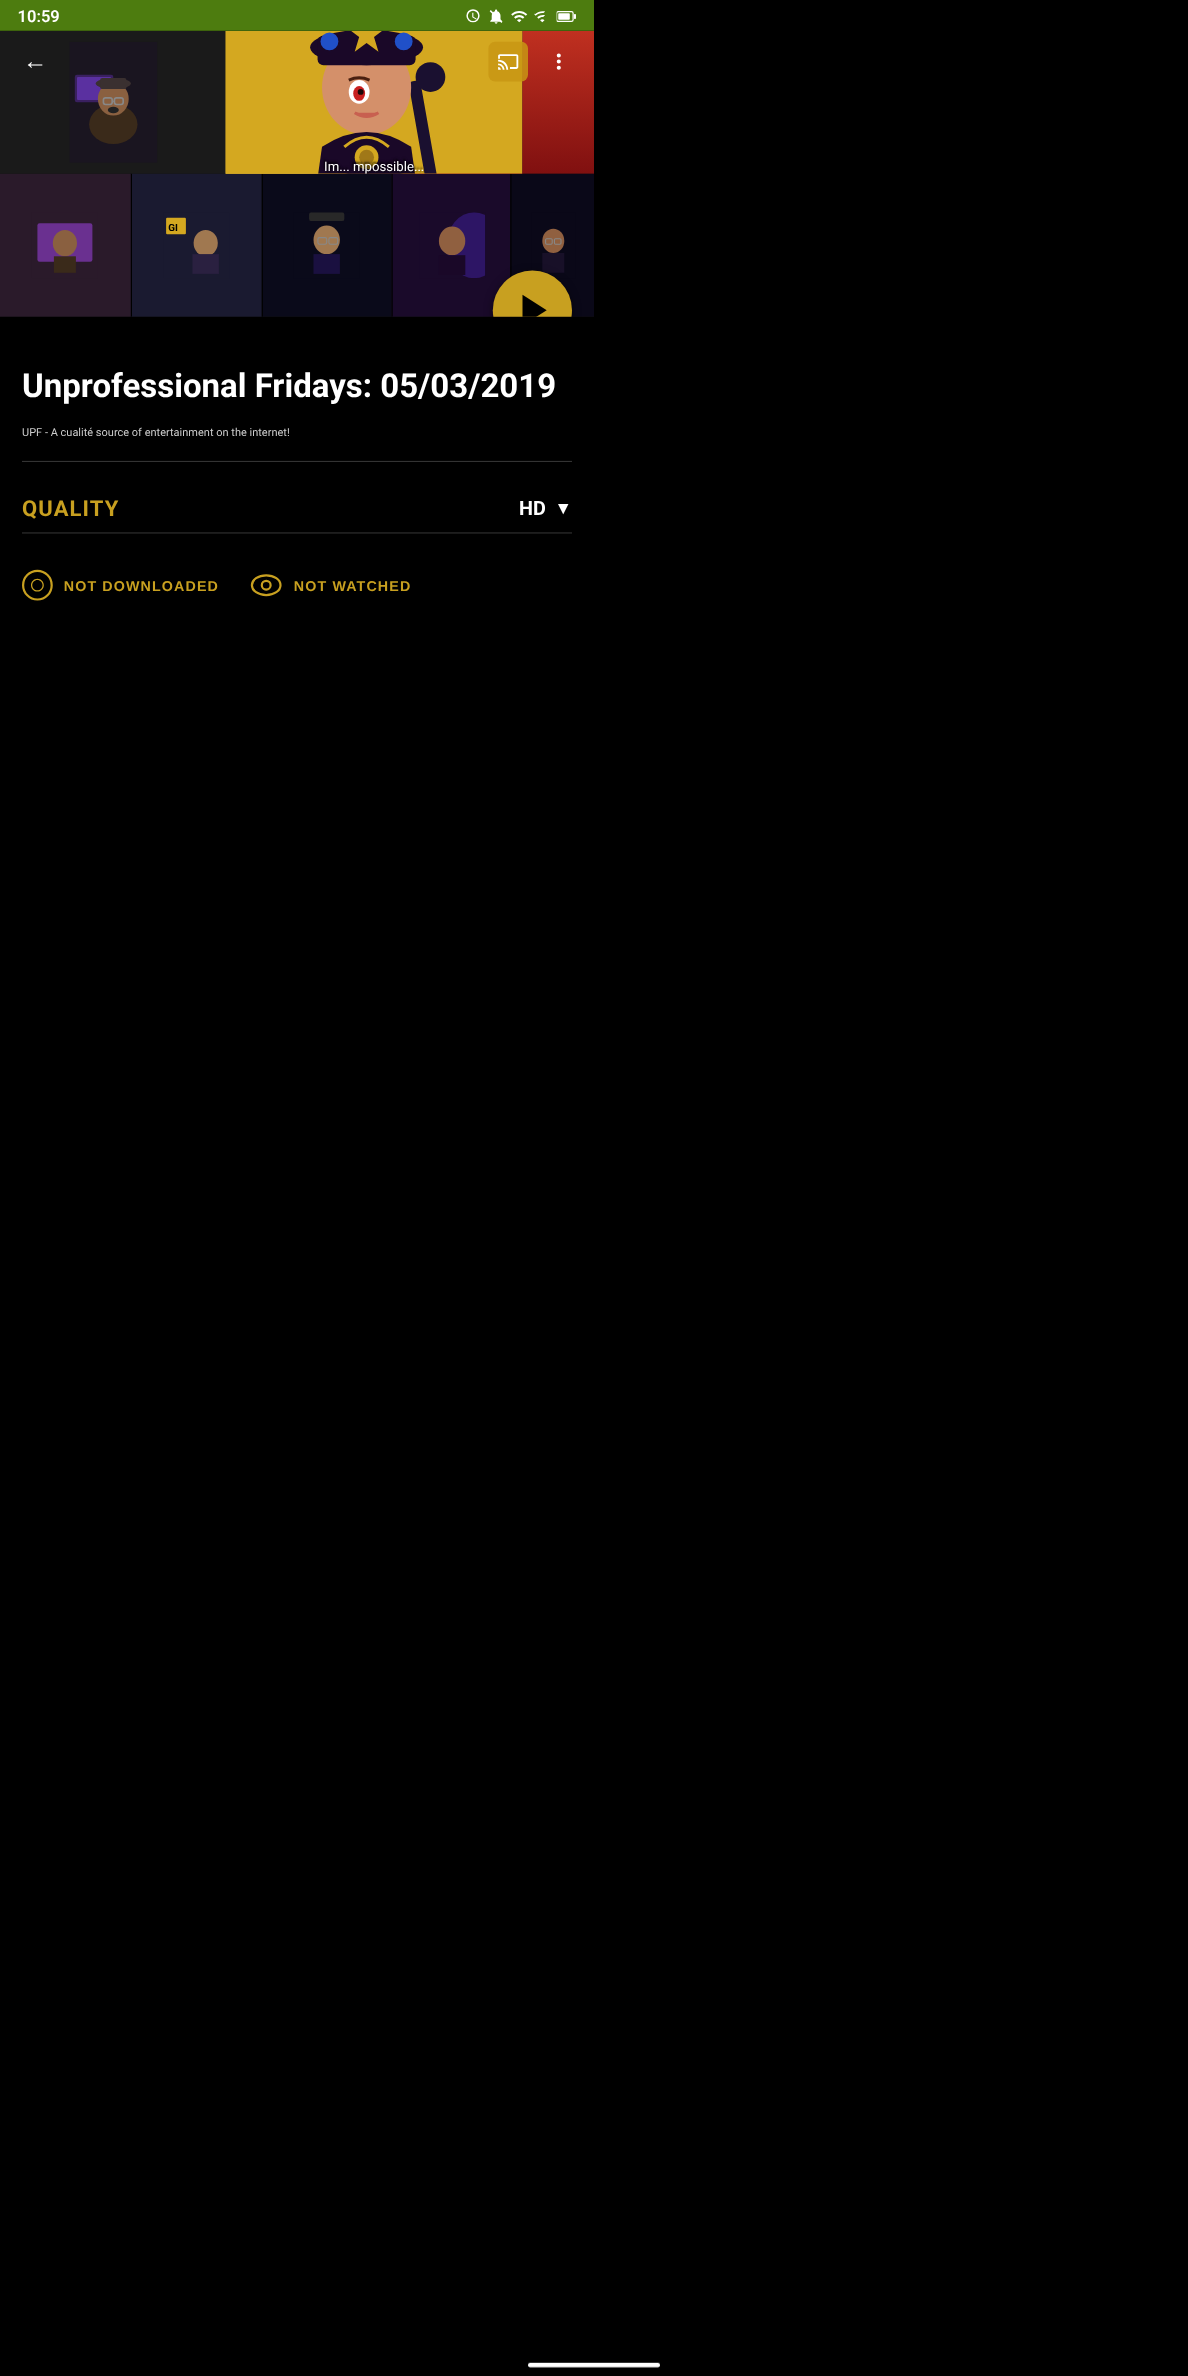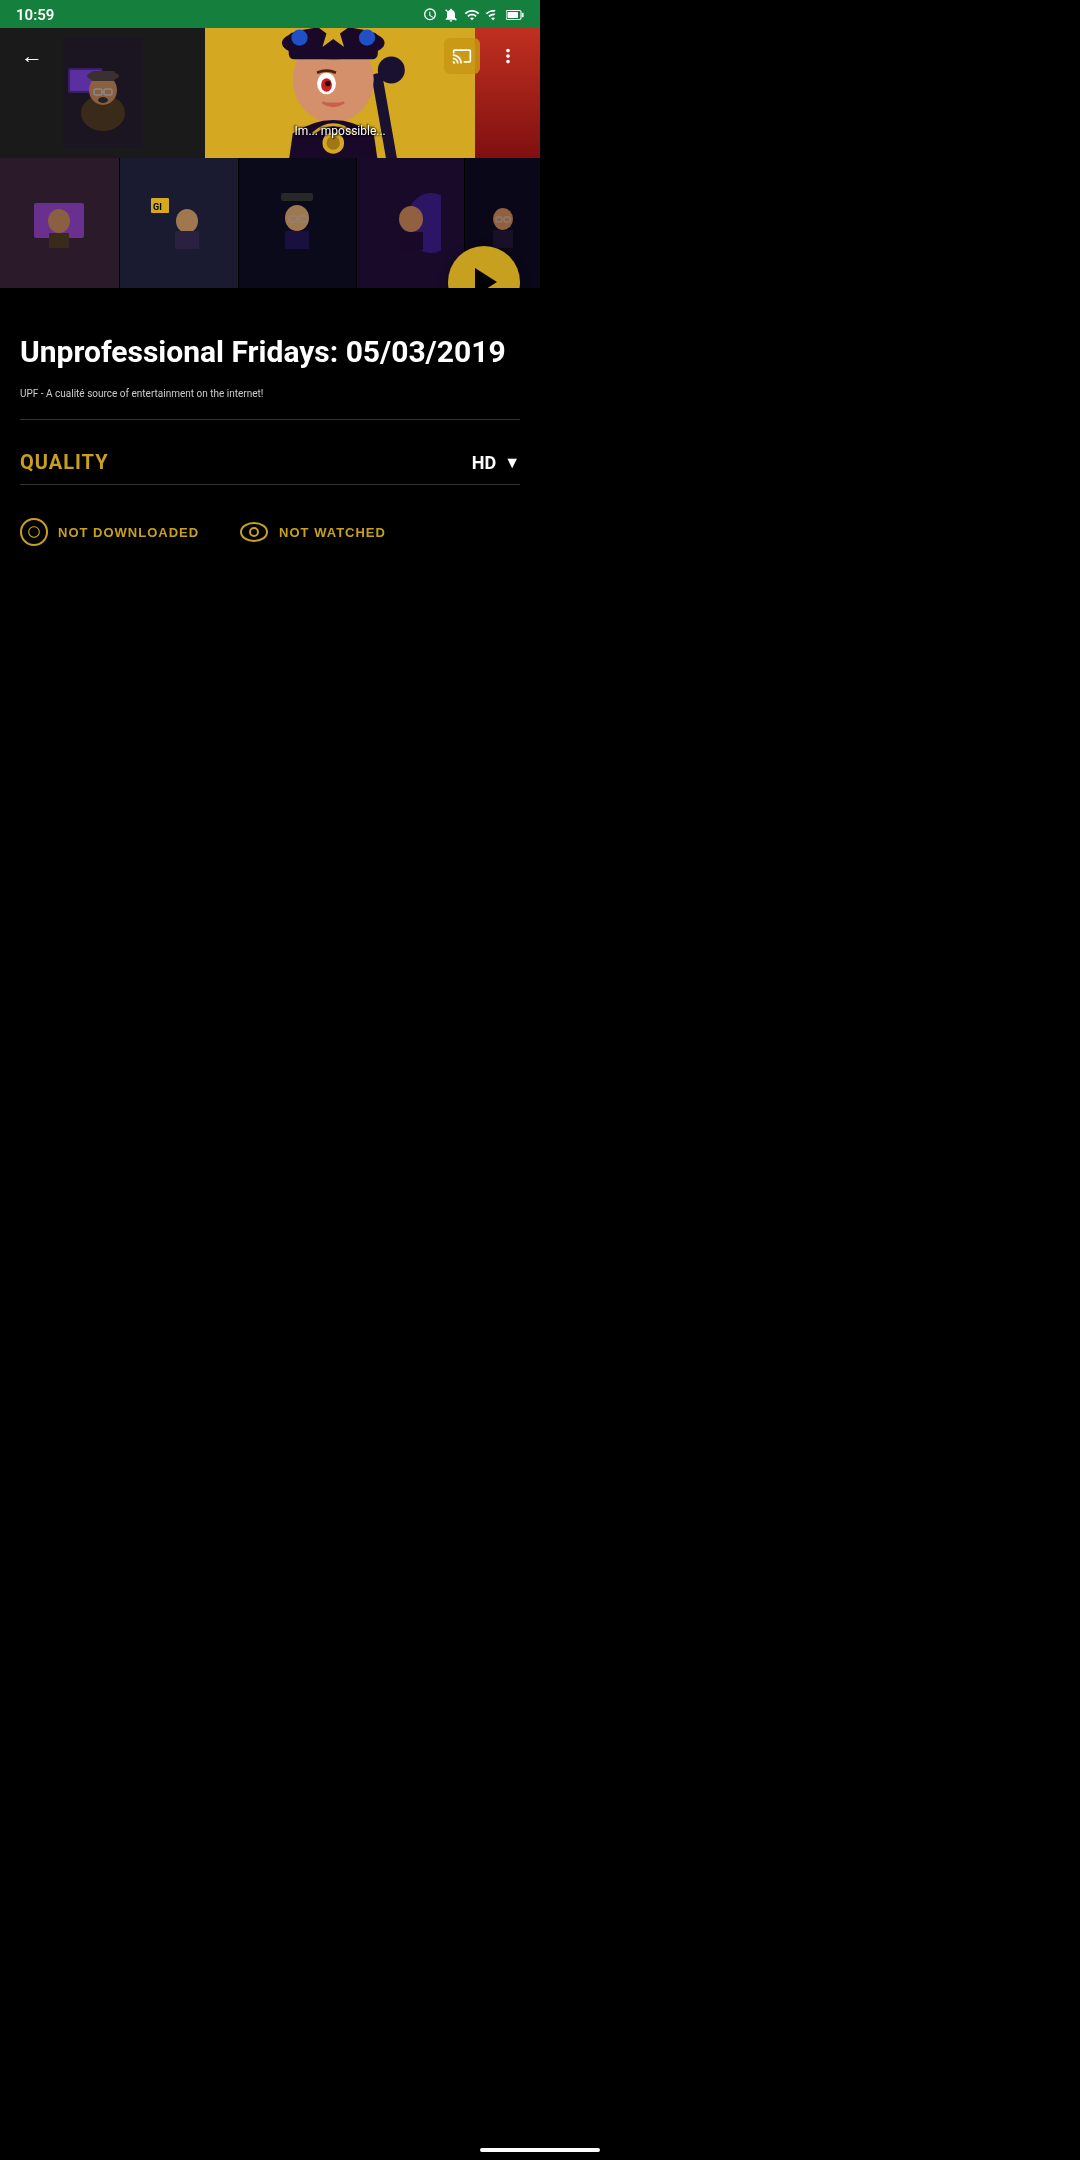--- a/index.html
+++ b/index.html
@@ -13,21 +13,21 @@
       min-height: 1080px;
       overflow-x: hidden;
     }
 
     
     .status-bar {
       display: flex;
       justify-content: space-between;
       align-items: center;
       padding: 6px 16px 4px;
-      background: #15803d;
+      background: #4d7c0f;
       position: relative;
       z-index: 10;
     }
     .status-time {
       font-size: 15px;
       font-weight: 600;
       color: #fff;
     }
     .status-icons {
       display: flex;
@@ -122,21 +122,21 @@
       background: #0a0818;
       display: flex;
       align-items: center;
       justify-content: center;
       border-left: 1px solid #000;
     }
 
     
     .subtitle-overlay {
       position: absolute;
-      bottom: 20px;
+      bottom: 0;
       left: 50%;
       transform: translateX(-50%);
       color: #fff;
       font-size: 12px;
       white-space: nowrap;
       text-shadow: 1px 1px 2px #000, -1px -1px 2px #000;
     }
 
     
     .top-bar-overlay {
@@ -296,21 +296,21 @@
 
     .divider2 {
       border: none;
       border-top: 1px solid #333;
       margin: 0 0 24px;
     }
 
     
     .action-buttons {
       display: flex;
-      gap: 40px;
+      gap: 28px;
       align-items: center;
       padding: 8px 0;
     }
 
     .action-btn {
       display: flex;
       align-items: center;
       gap: 10px;
       cursor: pointer;
       background: none;

